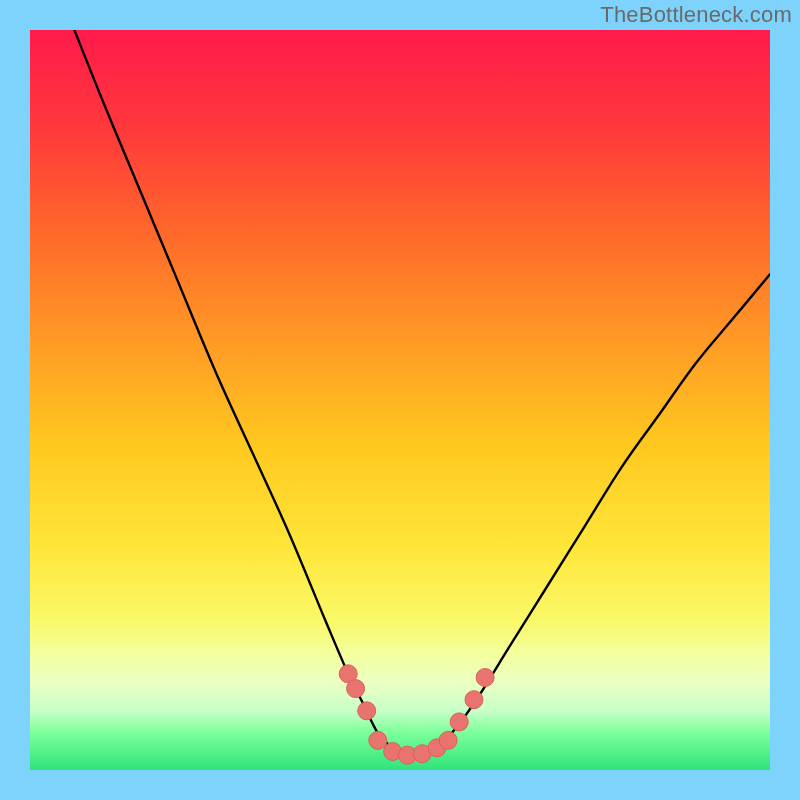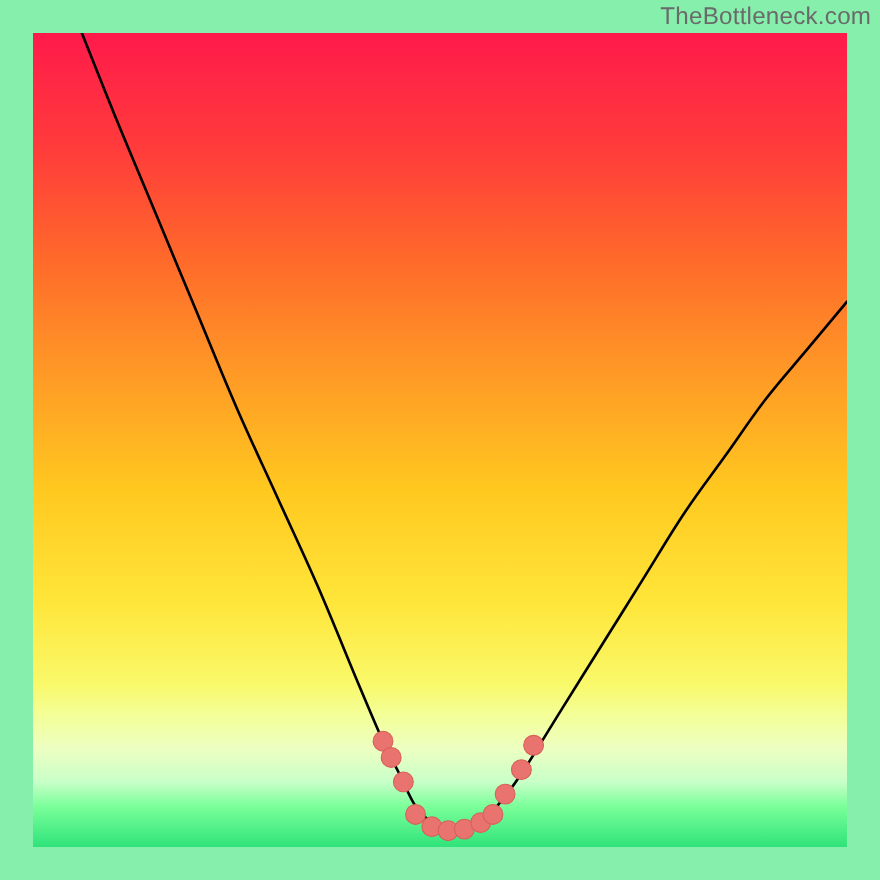--- a/index.html
+++ b/index.html
@@ -10,21 +10,21 @@
     background: #000;
     overflow: hidden;
     font-family: Arial, Helvetica, sans-serif;
   }
   .frame {
     position: absolute;
     top: 0;
     left: 0;
     width: 800px;
     height: 800px;
-    background: #86efac;
+    background: #7dd3fc;
   }
   .plot {
     position: absolute;
     top: 30px;
     left: 30px;
     width: 740px;
     height: 740px;
     overflow: hidden;
   }
   .gradient-bg {

